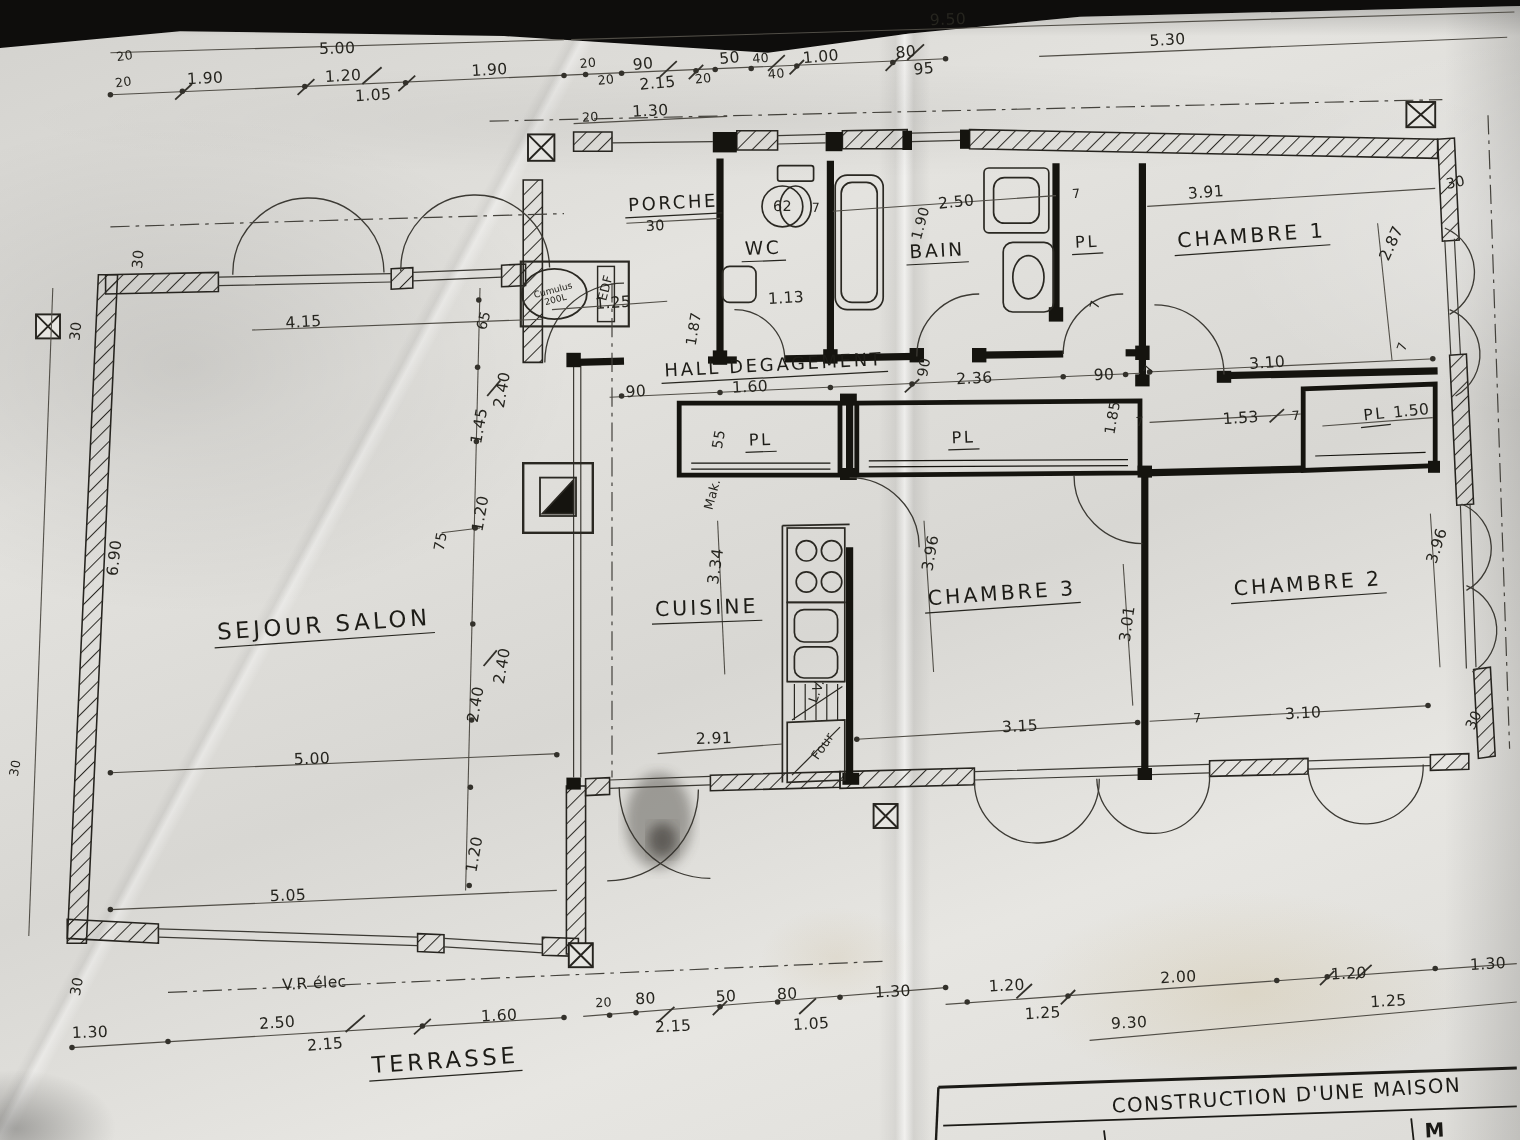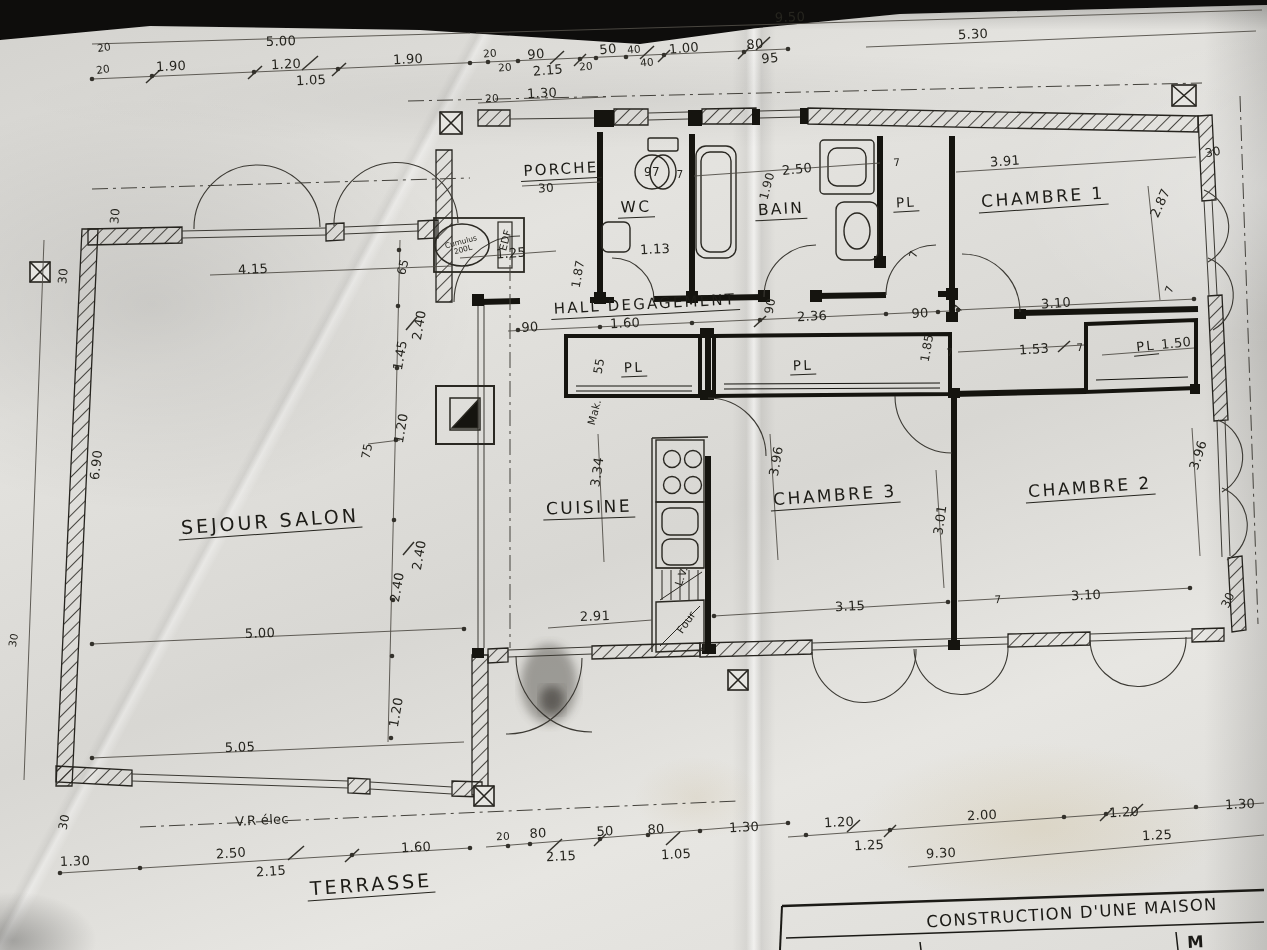--- a/index.html
+++ b/index.html
@@ -377,21 +377,21 @@
  <span class="lbl" style="left:96px;top:465px;--r:-83deg">6.90</span>
  <span class="lbl sm" style="left:13px;top:640px;--r:-80deg">30</span>
  <span class="lbl md" style="left:64px;top:822px;--r:-80deg">30</span>
  <span class="lbl" style="left:75px;top:861px;--r:-2deg">1.30</span>
 
  <span class="lbl" style="left:253px;top:269px;--r:-3deg">4.15</span>
  <span class="lbl md" style="left:403px;top:267px;--r:-75deg">65</span>
  <span class="lbl" style="left:511px;top:253px;--r:-4deg">1.25</span>
  <span class="lbl room" style="left:561px;top:170px;--r:-3deg;font-size:15px">PORCHE</span>
  <span class="lbl md" style="left:546px;top:188px;--r:-3deg">30</span>
- <span class="lbl md" style="left:652px;top:172px">97</span>
+ <span class="lbl md" style="left:652px;top:172px">62</span>
  <span class="lbl sm" style="left:680px;top:174px">7</span>
  <span class="lbl room" style="left:636px;top:208px;--r:-2deg">WC</span>
  <span class="lbl" style="left:655px;top:249px;--r:-3deg">1.13</span>
  <span class="lbl md" style="left:578px;top:274px;--r:-80deg">1.87</span>
  <span class="lbl" style="left:797px;top:169px;--r:-6deg">2.50</span>
  <span class="lbl md" style="left:767px;top:186px;--r:-75deg">1.90</span>
  <span class="lbl room" style="left:781px;top:210px;--r:-3deg">BAIN</span>
  <span class="lbl sm" style="left:897px;top:162px;--r:-5deg">7</span>
  <span class="lbl room" style="left:906px;top:203px;--r:-3deg;font-size:13.5px">PL</span>
  <span class="lbl" style="left:1005px;top:161px;--r:-4deg">3.91</span>

